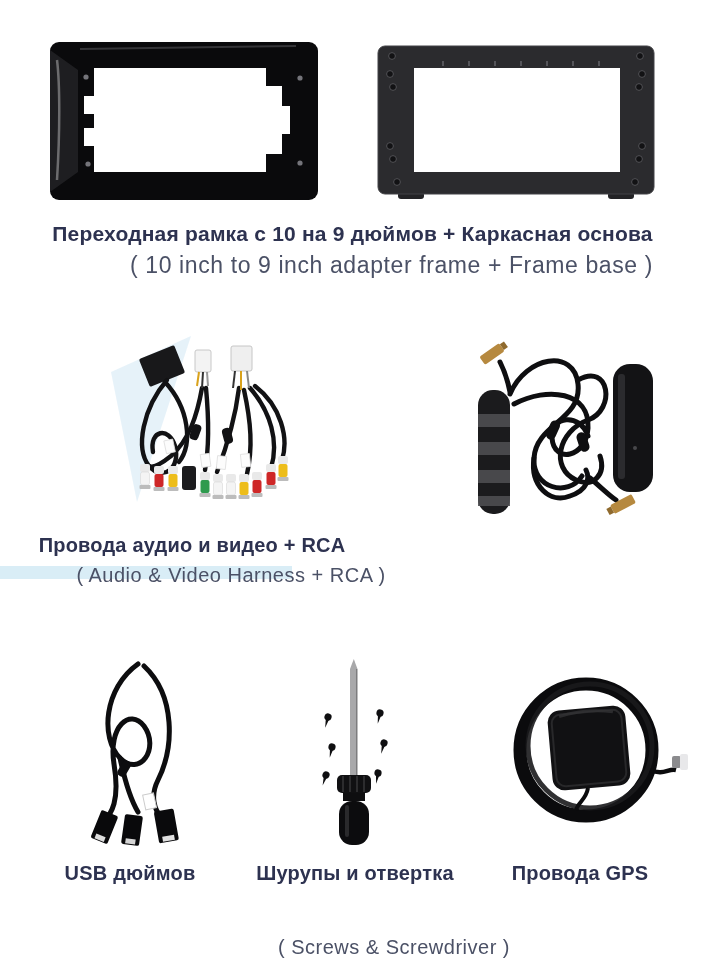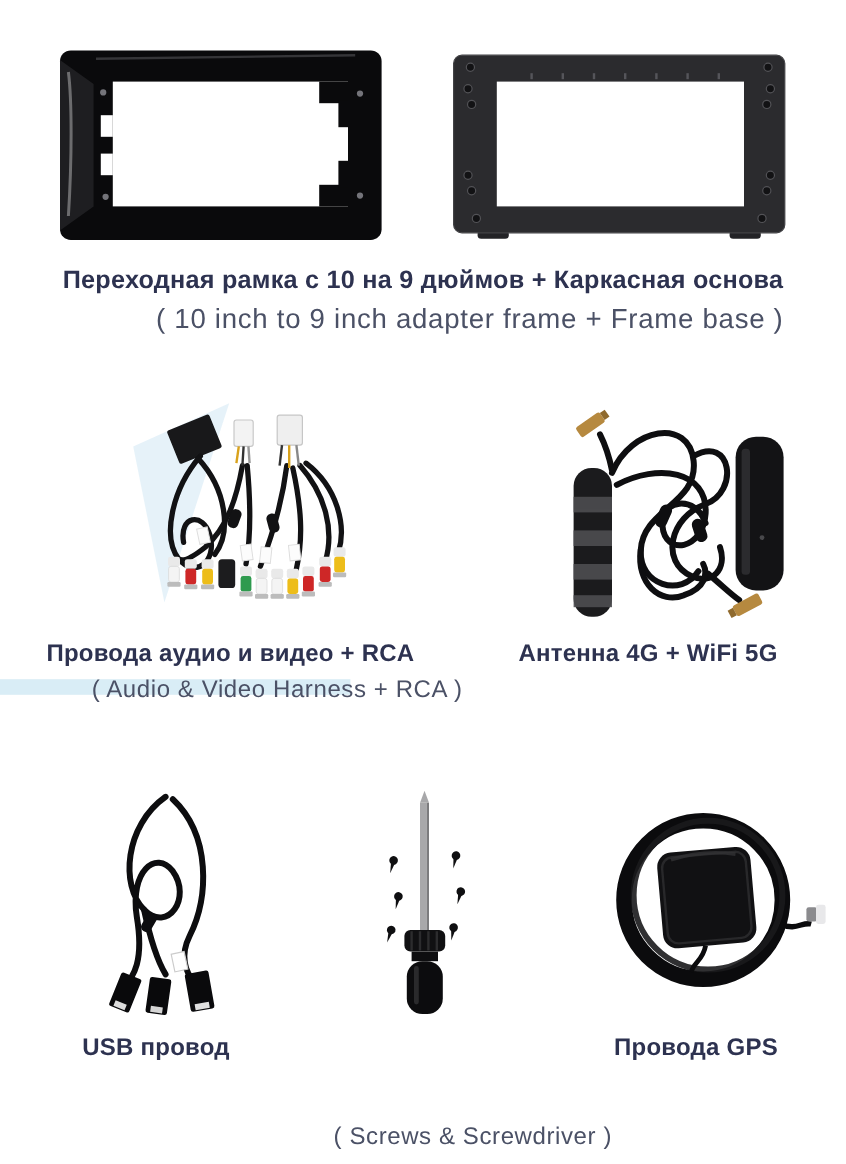--- a/index.html
+++ b/index.html
@@ -210,21 +210,20 @@
         <rect x="-17" y="-3.5" width="5" height="7" fill="#8f6a2e"></rect>
       </g>
     </svg>
   </div>
 
   <div class="band" style="left:0;top:566px;width:292px;height:13px"></div>
 
   <div class="cap cap-en" style="left:22px;top:564px;width:340px">( Audio &amp; Video Harness + RCA )</div>
   <div class="cap cap-ru" style="left:22px;top:534px;width:340px">Провода аудио и видео + RCA</div>
 
-  <div class="cap cap-ru" style="left:405px;top:534px;width:270px">Антенна 4G + WiFi 5G</div>
 
   <div class="img" style="left:60px;top:652px;width:170px;height:198px">
     <svg viewBox="0 0 170 198" xmlns="http://www.w3.org/2000/svg">
       <g stroke="#0d0d0f" stroke-width="5" fill="none" stroke-linecap="round">
         <path d="M78,12 C44,36 40,86 60,106 C80,126 100,96 84,74 C70,56 48,74 54,112 C60,148 52,162 42,172"></path>
         <path d="M84,14 C116,44 114,96 98,128 C90,144 94,158 102,166"></path>
         <path d="M60,106 C66,134 72,150 78,160"></path>
       </g>
       <rect x="60" y="108" width="9" height="17" rx="4" fill="#0d0d0f" transform="rotate(30 64 116)"></rect>
       <rect x="84" y="142" width="11" height="15" fill="#ffffff" stroke="#cccccc" transform="rotate(-12 89 149)"></rect>
@@ -298,19 +297,20 @@
       </g>
       <g transform="rotate(-5 97 96)">
         <rect x="58" y="56" width="78" height="80" rx="12" fill="#111113"></rect>
         <rect x="62" y="60" width="70" height="72" rx="9" fill="none" stroke="#28282a" stroke-width="2"></rect>
         <path d="M70,62 Q97,56 124,62" stroke="#323234" stroke-width="3" fill="none" opacity="0.8"></path>
       </g>
       <path d="M96,136 C94,148 86,150 84,158" stroke="#0b0b0d" stroke-width="4" fill="none"></path>
     </svg>
   </div>
 
-  <div class="cap cap-ru" style="left:25px;top:862px;width:210px">USB провод</div>
-
+  <div class="cap cap-ru" style="left:25px;top:862px;width:210px">USB дюймов</div>
+
+  <div class="cap cap-ru" style="left:235px;top:862px;width:240px">Шурупы и отвертка</div>
   <div class="cap cap-en" style="left:228px;top:936px;width:254px">( Screws &amp; Screwdriver )</div>
 
   <div class="cap cap-ru" style="left:480px;top:862px;width:200px">Провода GPS</div>
 
 </div>
 
 </body></html>

